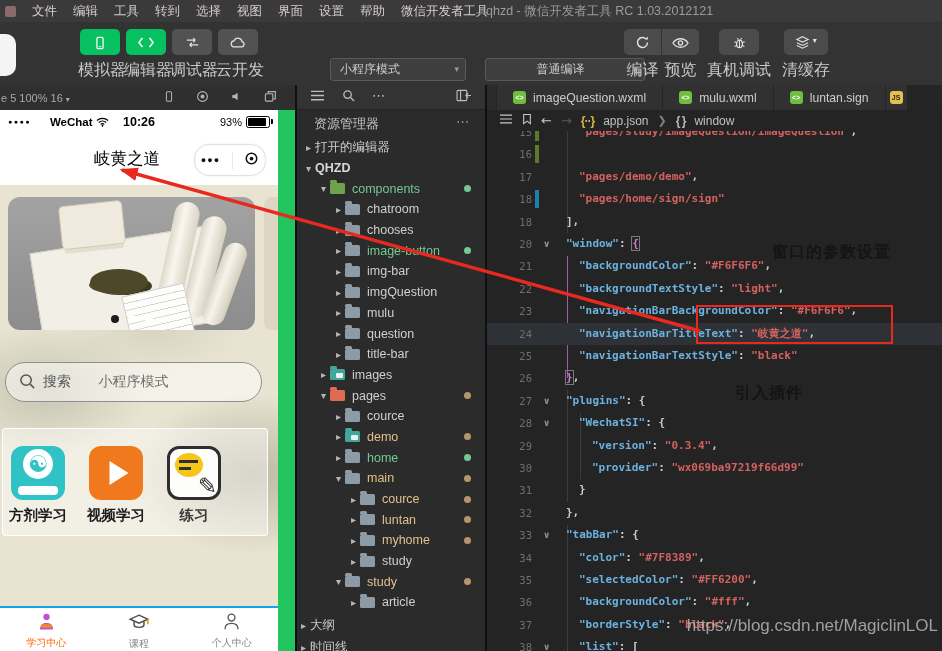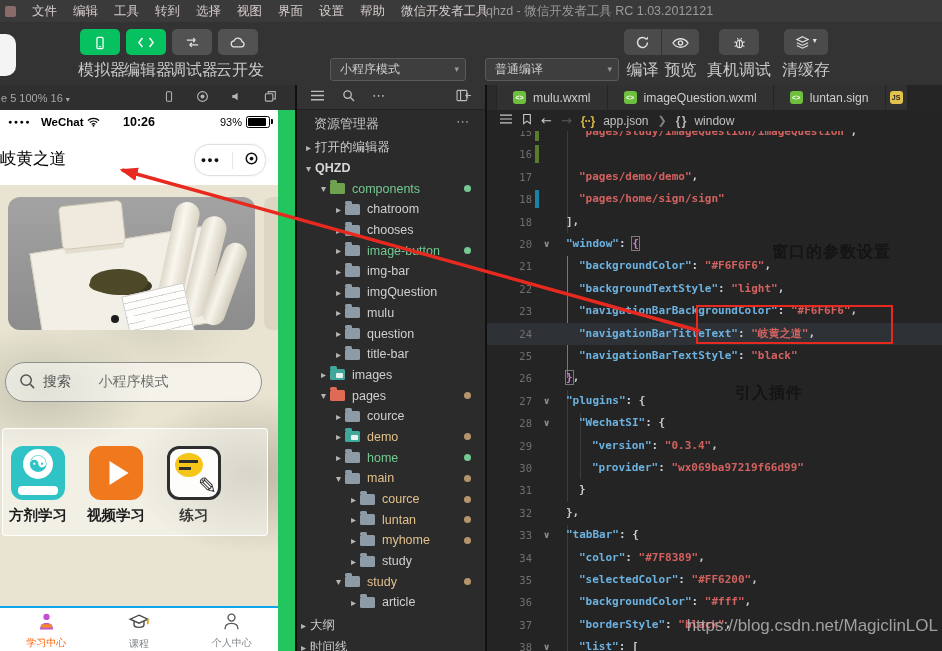--- a/index.html
+++ b/index.html
@@ -15,21 +15,21 @@
   .avatar-pill{position:absolute;left:-14px;top:12px;width:30px;height:42px;background:#f4f4f4;border-radius:10px;}
   .tb-left{position:absolute;left:78px;top:7px;display:flex;gap:2px;}
   .tb-group{width:44px;text-align:center;}
   .tb-btn{display:block;width:40px;height:26px;margin:0 auto;border:none;border-radius:5px;background:#525252;color:#e2e2e2;cursor:pointer;padding:0;}
   .tb-btn.on{background:#07c160;color:#fff;}
   .tb-btn svg{vertical-align:middle;}
   .tb-label{font-size:16px;color:#c9c9c9;margin-top:5px;white-space:nowrap;}
   .select{position:absolute;top:36px;height:23px;box-sizing:border-box;background:#3e3e3e;border:1px solid #5a5a5a;border-radius:3px;color:#cccccc;font-size:12px;line-height:21px;padding:0 18px 0 9px;}
   .select .caret{position:absolute;right:6px;top:0;color:#999;font-size:9px;font-family:"DejaVu Sans",sans-serif;}
   .sel-mode{left:330px;width:136px;}
-  .sel-compile{left:485px;width:134px;}
+  .sel-compile{left:485px;width:160px;text-align:center;}
   .tb-actions{position:absolute;left:624px;top:7px;display:flex;}
   .tb-action{text-align:center;}
   .tb-action .tb-btn{width:37px;background:#4b4b4b;}
   .tb-action:nth-child(1){margin-right:1px;}
   .tb-action:nth-child(1) .tb-btn{border-radius:5px 0 0 5px;}
   .tb-action:nth-child(2){margin-right:8px;}
   .tb-action:nth-child(2) .tb-btn{border-radius:0 5px 5px 0;}
   .tb-action:nth-child(3){margin-right:11px;}
   .tb-action:nth-child(3) .tb-btn{width:40px;}
   .tb-action:nth-child(4) .tb-btn{width:44px;}
@@ -38,29 +38,29 @@
   .simulator{position:relative;width:295px;background:#22c55e;flex:none;}
   .explorer{position:relative;width:188px;background:#2b2b2b;flex:none;border-left:2px solid #101010;}
   .editor{position:relative;flex:1;background:#242424;border-left:2px solid #101010;overflow:hidden;}
   
   .device-bar{position:absolute;left:0;top:0;width:295px;height:25px;background:#2f2f2f;display:flex;align-items:center;color:#a8a8a8;}
   .device-text{font-size:11px;margin-left:1px;white-space:nowrap;}
   .db-icons{margin-left:auto;display:flex;gap:21px;margin-right:18px;color:#b4b4b4;align-items:center;}
   .phone{position:absolute;left:0;top:25px;width:278px;height:541px;background:#e9e4d2;overflow:hidden;}
   .p-status{position:absolute;left:0;top:0;width:278px;height:23px;background:#fff;display:flex;align-items:center;padding:0 8px;box-sizing:border-box;}
   .sig{font-size:7px;letter-spacing:1.5px;color:#000;}
-  .carrier{font-size:11.5px;font-weight:bold;color:#000;margin-left:10px;}
+  .carrier{font-size:11.5px;font-weight:bold;color:#000;margin-left:19px;}
   .p-time{position:absolute;left:0;right:0;text-align:center;font-size:12.5px;font-weight:bold;color:#000;}
   .batt-wrap{margin-left:auto;display:flex;align-items:center;gap:4px;z-index:1;}
   .batt-pct{font-size:11px;color:#000;margin-left:25px;}
   .battery{position:relative;width:22px;height:10px;border:1.5px solid #000;border-radius:2.5px;}
   .battery::after{content:"";position:absolute;right:-4px;top:2.5px;width:2px;height:5px;background:#000;border-radius:0 1px 1px 0;}
   .batt-fill{position:absolute;left:1px;top:1px;bottom:1px;width:82%;background:#000;border-radius:1px;}
   .p-nav{position:absolute;left:0;top:23px;width:278px;height:52px;background:#fff;}
-  .p-title{position:absolute;left:0;right:24px;top:15px;text-align:left;font-size:16.5px;color:#000;}
+  .p-title{position:absolute;left:0;right:24px;top:15px;text-align:center;font-size:16.5px;color:#000;}
   .capsule{position:absolute;right:12px;top:11px;width:70px;height:30px;border:1px solid #e0e0e0;border-radius:15px;background:#fff;display:flex;align-items:center;justify-content:space-around;box-shadow:0 0 2px rgba(0,0,0,.08);}
   .cap-dots{font-size:9px;letter-spacing:1px;color:#111;}
   .cap-div{width:1px;height:17px;background:#e6e6e6;}
   .p-body{position:absolute;left:0;top:75px;width:278px;height:466px;
      background:radial-gradient(150px 95px at 16% 44%, rgba(104,115,94,.28), transparent 70%),
                 radial-gradient(170px 115px at 90% 62%, rgba(96,90,68,.33), transparent 70%),
                 radial-gradient(130px 75px at 55% 30%, rgba(118,124,104,.16), transparent 70%),
                 #e9e4d2;}
   .slide{position:absolute;left:8px;top:12px;width:247px;height:133px;border-radius:12px;background:linear-gradient(#a3a3a3,#8c8c8c);overflow:hidden;}
   .art{position:absolute;}
@@ -523,25 +523,25 @@
             <span>时间线</span>
           </div>
         </div>
     </div>
 
     <div class="editor">
       <div class="tabsbar">
         <div class="tab-spacer"></div>
       <div class="tab">
             <span class="ticon">&lt;&gt;</span>
-            <span>mulu.wxml</span>
+            <span>imageQuestion.wxml</span>
           </div>
           <div class="tab">
             <span class="ticon">&lt;&gt;</span>
-            <span>imageQuestion.wxml</span>
+            <span>mulu.wxml</span>
           </div>
           <div class="tab">
             <span class="ticon">&lt;&gt;</span>
             <span>luntan.sign</span>
           </div>
           <div class="tab-partial">
             <span class="ticon js">JS</span>
           </div>
         </div>
       <div class="crumbs">

